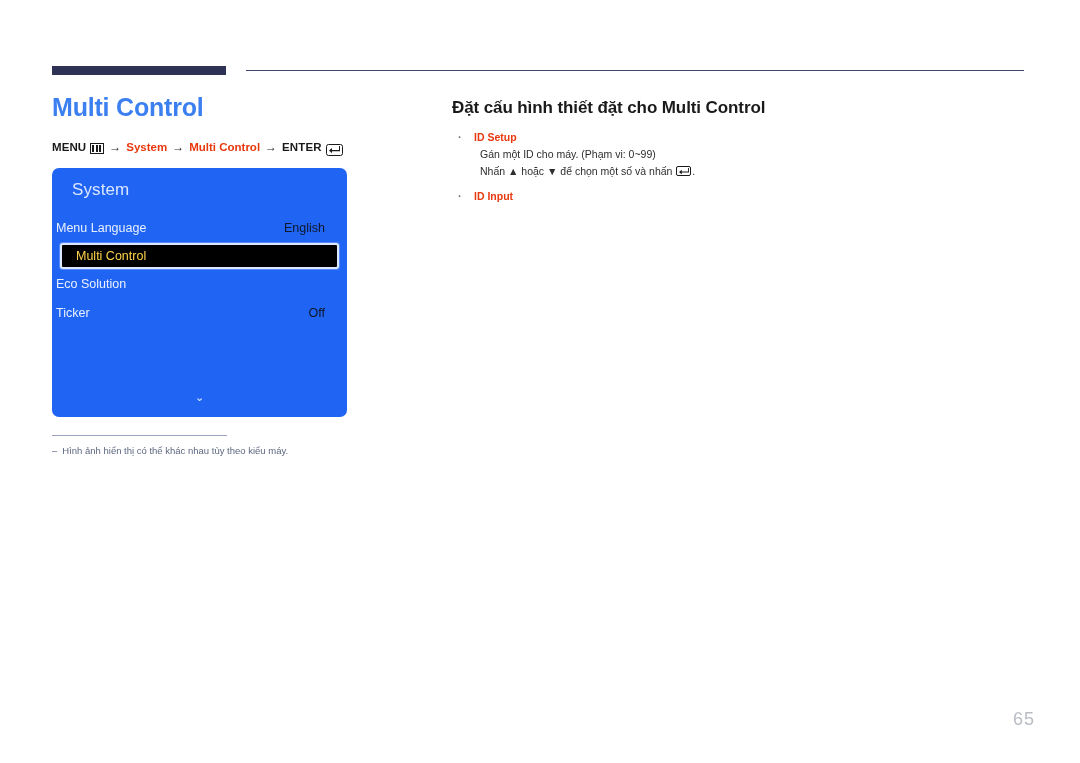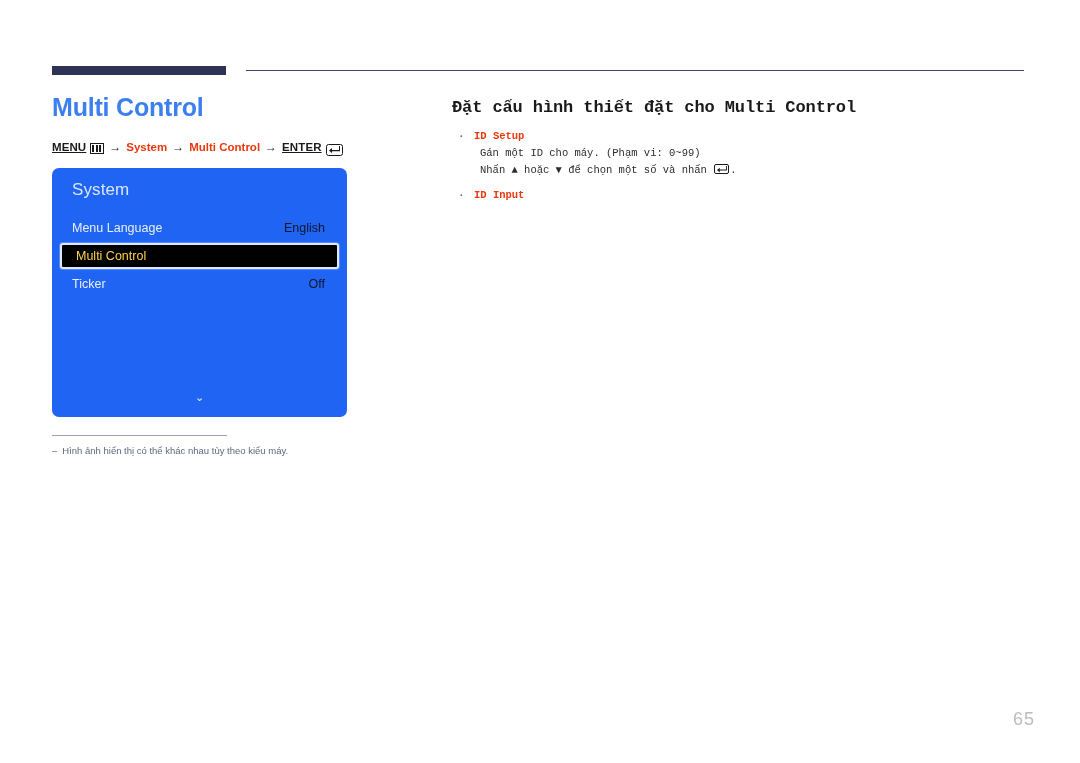--- a/index.html
+++ b/index.html
@@ -62,21 +62,21 @@
   .breadcrumb {
     margin-top: 20px;
     font-size: 11.5px;
     font-weight: bold;
     color: #1a1a1a;
     white-space: nowrap;
     display: flex;
     align-items: center;
     line-height: 1;
   }
-  .bc-label { letter-spacing: 0.1px; text-decoration: underline; }
+  .bc-label { letter-spacing: 0.1px; }
   .bc-red { color: #e8380d; }
   .bc-arrow {
     display: inline-block;
     margin: 0 5px 0 5px;
     font-weight: normal;
     font-size: 12px;
     color: #1a1a1a;
     position: relative;
     top: -1px;
   }
@@ -136,21 +136,21 @@
     position: absolute;
     left: 0;
     top: 46px;
     right: 0;
   }
   .osd-row {
     position: relative;
     height: 29.5px;
     display: flex;
     align-items: center;
-    padding: 0 22px 0 20px;
+    padding: 0 22px 0 4px;
     box-sizing: border-box;
     color: #e9f0ff;
     font-size: 12.5px;
   }
   .osd-row .lbl { flex: 1; }
   .osd-row .val { color: #0f172a; font-size: 12.5px; }
   .osd-row.selected {
     background: #000000;
     border: 2px solid #dce8ff;
     border-radius: 3px;
@@ -189,21 +189,20 @@
     gap: 5px;
   }
   .footnote .dash { flex: none; }
 
   
   .right-col {
     position: absolute;
     left: 452px;
     top: 98px;
     width: 575px;
-    font-family: Liberation Mono, monospace;
   }
   .section-title {
     font-size: 17px;
     font-weight: bold;
     color: #1a1a1a;
     margin: 0 0 13px 0;
     letter-spacing: -0.1px;
   }
   .bullet-block { margin-bottom: 9px; }
   .bullet-head {
@@ -292,20 +291,24 @@
         <span class="lbl">Menu Language</span>
         <span class="val">English</span>
       </div>
 
       <div class="osd-row selected">
         <span class="lbl">Multi Control</span>
         <span class="val"></span>
       </div>
 
 
+      <div class="osd-row">
+        <span class="lbl">Eco Solution</span>
+        <span class="val"></span>
+      </div>
 
 
       <div class="osd-row">
         <span class="lbl">Ticker</span>
         <span class="val">Off</span>
       </div>
 
     </div>
     <div class="osd-chevron">⌄</div>
   </div>

